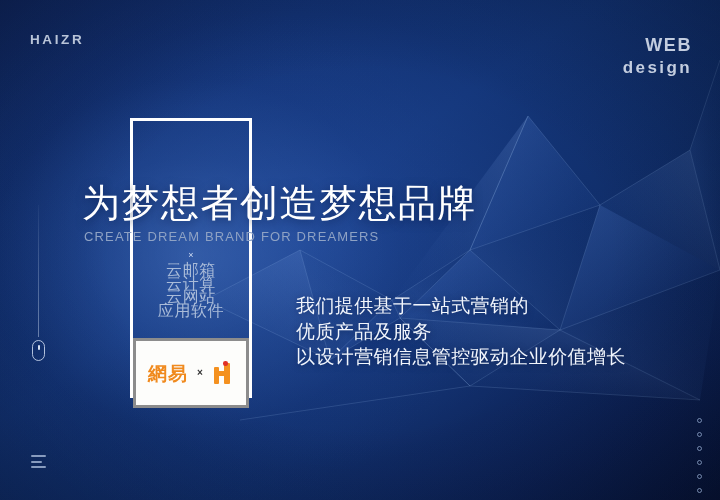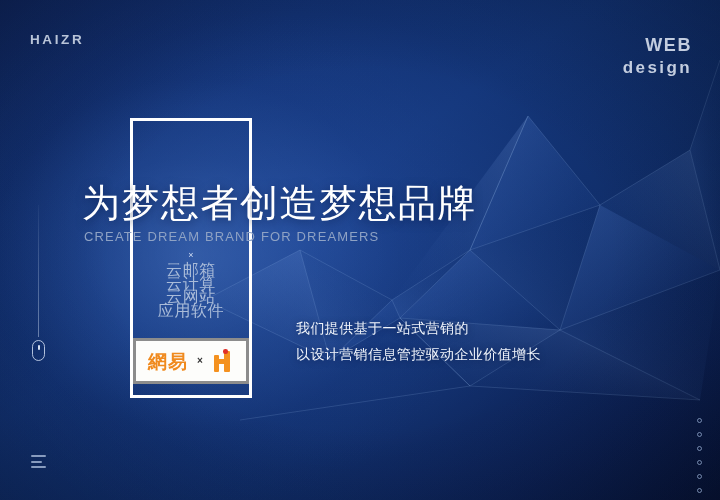--- a/index.html
+++ b/index.html
@@ -142,21 +142,21 @@
     letter-spacing: 0.6px;
   }
   .menu-list { margin: 0; padding: 0; }
 
   
   .logo-card {
     position: absolute;
     left: 133px;
     top: 338px;
     width: 116px;
-    height: 46px;
+    height: 70px;
     background: #fdfdfb;
     border: 3px solid #8c8c8c;
     box-sizing: border-box;
     display: flex;
     align-items: center;
     justify-content: center;
     gap: 9px;
   }
   .logo-card .netease {
     font-size: 19px;
@@ -226,23 +226,23 @@
     font-size: 13px;
     color: #8ea2c4;
     letter-spacing: 1.15px;
     white-space: nowrap;
   }
 
   
   .body-copy {
     position: absolute;
     left: 296px;
-    top: 316px;
+    top: 293px;
     color: #f1f5fc;
-    font-size: 14px;
+    font-size: 19px;
     line-height: 25.5px;
     letter-spacing: 0.4px;
     white-space: nowrap;
     text-shadow: 0 1px 6px rgba(5,18,56,0.5);
   }
   .body-copy div { display: block; }
   .company-line {
     position: absolute;
     left: 297px;
     top: 382px;
@@ -363,20 +363,21 @@
     <span class="hz-mark">
       <span class="bar-l"></span>
       <span class="bar-r"></span>
       <span class="cross"></span>
       <span class="dot"></span>
     </span>
   </div>
 
   <div class="body-copy">
     <div>我们提供基于一站式营销的</div>
+    <div>优质产品及服务</div>
     <div>以设计营销信息管控驱动企业价值增长</div>
   </div>
 
   <div class="dots">
     <i></i>
     <i></i>
     <i></i>
     <i></i>
     <i></i>
     <i></i>

